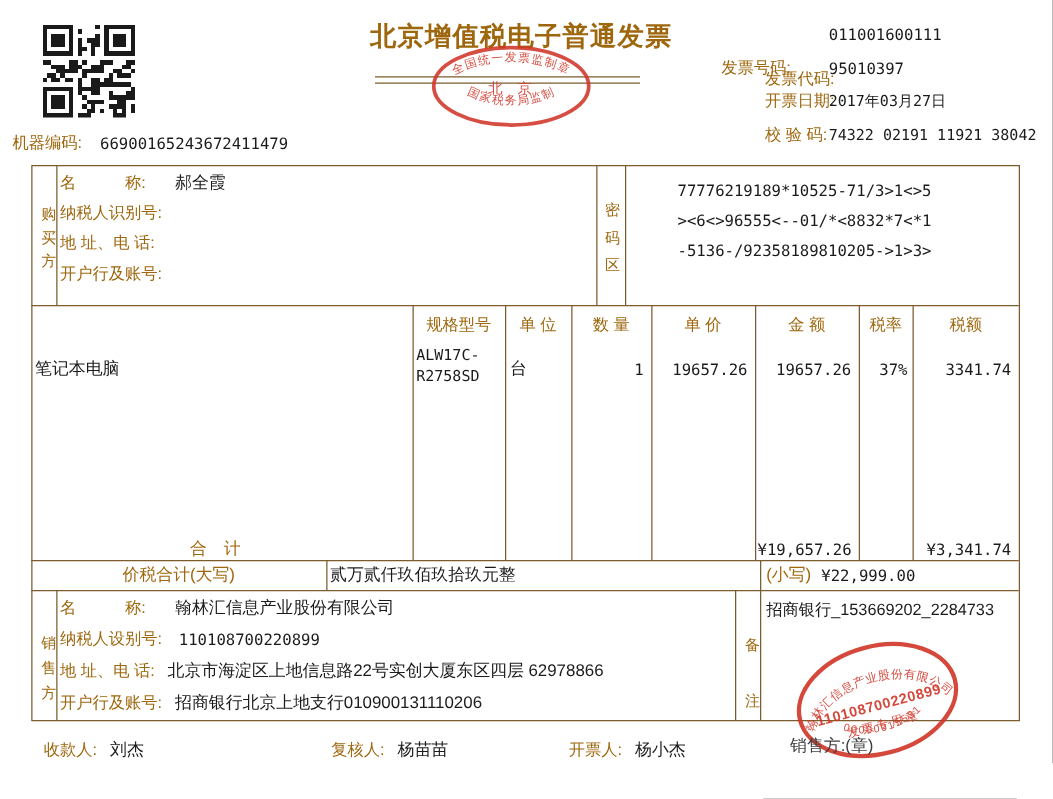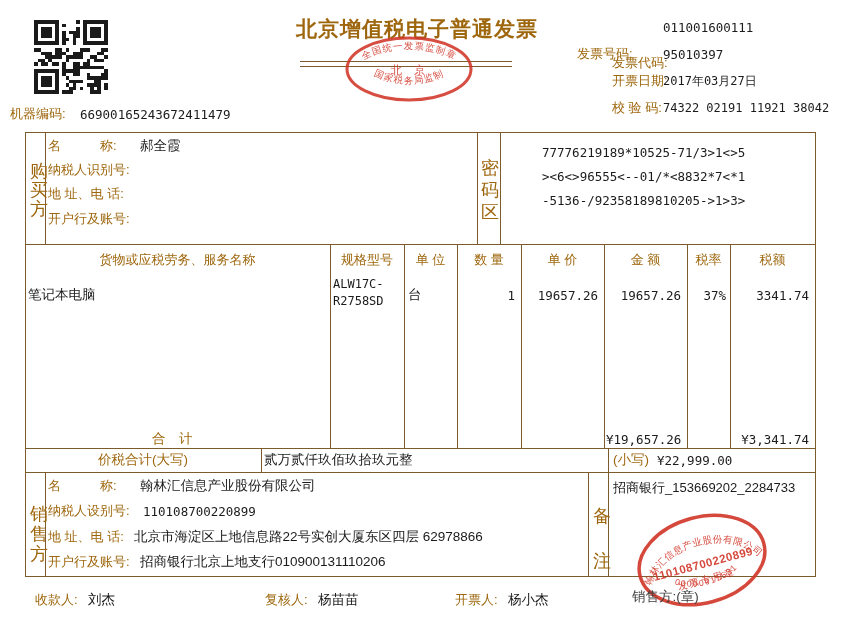--- a/index.html
+++ b/index.html
@@ -10,21 +10,21 @@
   }
   html,body{margin:0;padding:0;background:#888;}
   .page{
     position:relative;width:842px;height:639px;background:#ffffff;
     overflow:hidden;font-family:"Liberation Sans",sans-serif;
   }
   .lab{position:absolute;color:var(--brown);font-size:13px;line-height:1.2;white-space:pre;}
   .lab.big{font-size:13.5px;}
   .val{position:absolute;color:var(--ink);font-family:"DejaVu Sans Mono",monospace;font-size:12.5px;line-height:1.2;white-space:pre;}
   .cnv{position:absolute;color:var(--ink);font-size:13.5px;line-height:1.2;white-space:pre;}
-  .vert{position:absolute;width:15px;color:var(--brown);font-size:18px;word-break:break-all;text-align:right;}
+  .vert{position:absolute;width:15px;color:var(--brown);font-size:12px;word-break:break-all;text-align:right;}
   .hl{position:absolute;height:1px;background:var(--border);}
   .vl{position:absolute;width:1px;background:var(--border);}
   .center{text-align:center;}
   .right{text-align:right;}
   .title{
     position:absolute;left:287px;top:15px;width:260px;text-align:center;
     color:var(--brown);font-size:21px;font-weight:bold;letter-spacing:1px;
   }
   .tableframe{position:absolute;left:25px;top:132px;width:789px;height:443px;border:1px solid var(--border);}
   svg text{font-family:"Liberation Sans",sans-serif;}
@@ -106,21 +106,20 @@
   <div class="lab" style="left:48px;top:186px;">地 址、电 话:</div>
   <div class="cnv" style="left:140px;top:186px;"></div>
   <div class="lab" style="left:48px;top:211px;">开户行及账号:</div>
   <div class="cnv" style="left:140px;top:211px;"></div>
 
   <div class="vert" style="left:481px;top:157px;line-height:22px;">密码区</div>
   <div class="val" style="left:542px;top:145px;">77776219189*10525-71/3&gt;1&lt;&gt;5</div>
   <div class="val" style="left:542px;top:169px;">&gt;&lt;6&lt;&gt;96555&lt;--01/*&lt;8832*7&lt;*1</div>
   <div class="val" style="left:542px;top:193px;">-5136-/92358189810205-&gt;1&gt;3&gt;</div>
 
-  <div class="lab center" style="left:25px;top:252px;width:305px;">货物或应税劳务、服务名称</div>
   <div class="lab center" style="left:330px;top:252px;width:74px;">规格型号</div>
   <div class="lab center" style="left:404px;top:252px;width:53px;">单 位</div>
   <div class="lab center" style="left:457px;top:252px;width:64px;">数 量</div>
   <div class="lab center" style="left:521px;top:252px;width:83px;">单 价</div>
   <div class="lab center" style="left:604px;top:252px;width:83px;">金 额</div>
   <div class="lab center" style="left:687px;top:252px;width:43px;">税率</div>
   <div class="lab center" style="left:730px;top:252px;width:85px;">税额</div>
 
   <div class="cnv" style="left:28px;top:287px;">笔记本电脑</div>
   <div class="val" style="left:333px;top:277px;font-size:12px;">ALW17C-</div>

